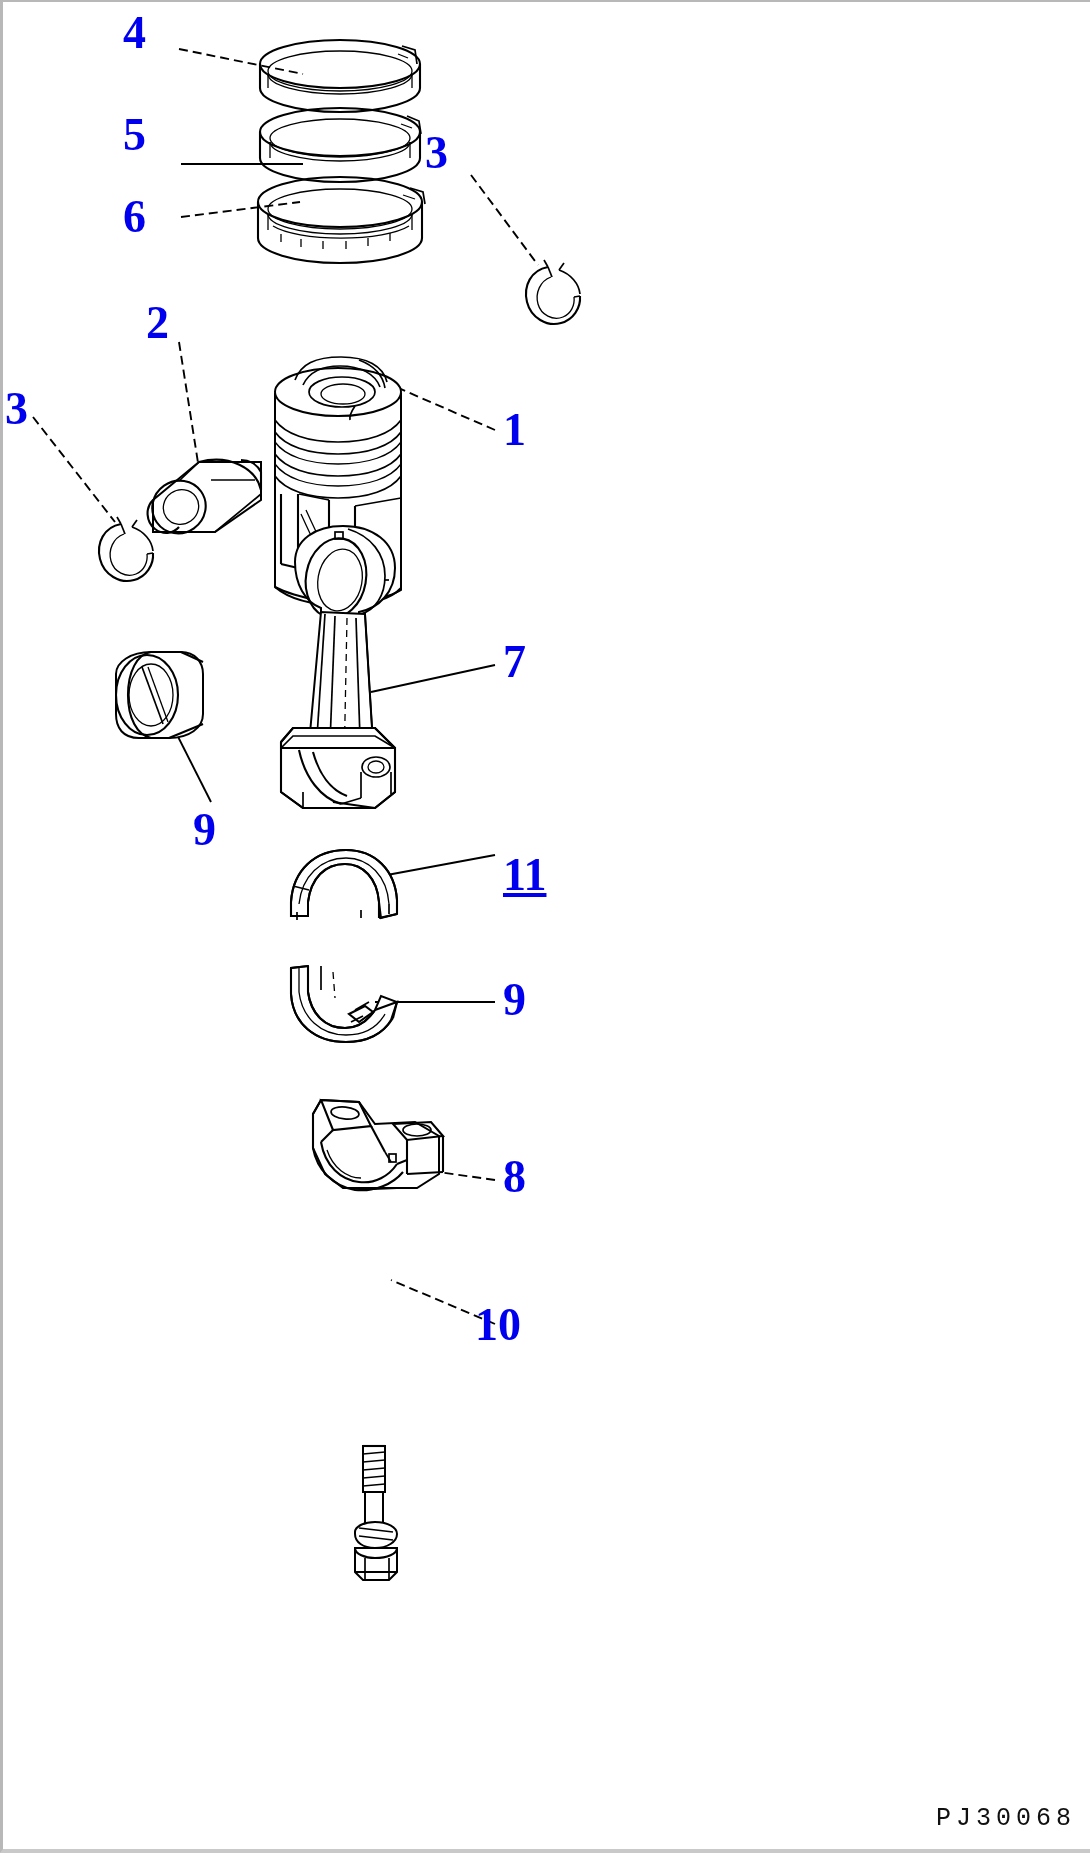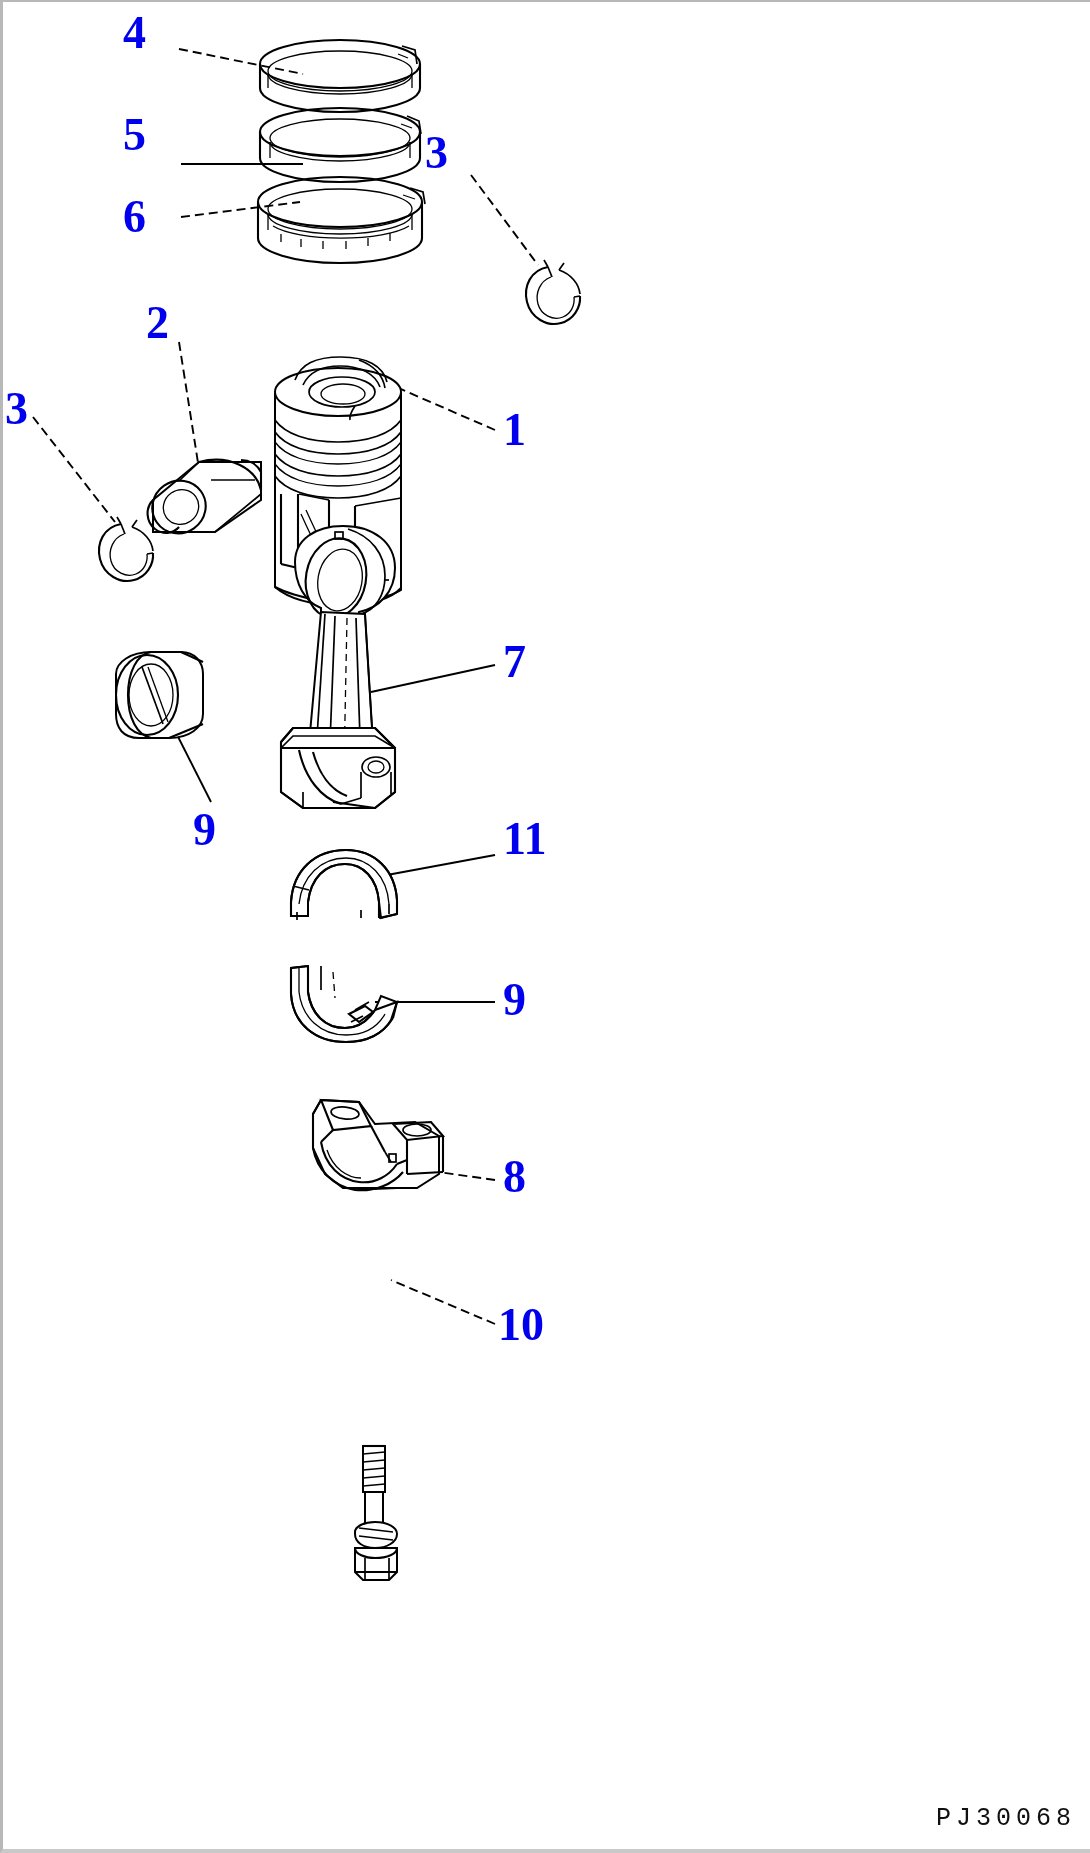--- a/index.html
+++ b/index.html
@@ -332,20 +332,20 @@
 
   <div class="callout" style="left:120px; top:8px;">4</div>
   <div class="callout" style="left:120px; top:110px;">5</div>
   <div class="callout" style="left:120px; top:192px;">6</div>
   <div class="callout" style="left:422px; top:128px;">3</div>
   <div class="callout" style="left:143px; top:298px;">2</div>
   <div class="callout" style="left:2px;   top:384px;">3</div>
   <div class="callout" style="left:500px; top:405px;">1</div>
   <div class="callout" style="left:500px; top:637px;">7</div>
   <div class="callout" style="left:190px; top:805px;">9</div>
-  <div class="callout" style="left:500px; top:814px;">11</div>
+  <div class="callout" style="left:500px; top:850px;text-decoration:underline;">11</div>
   <div class="callout" style="left:500px; top:975px;">9</div>
   <div class="callout" style="left:500px; top:1152px;">8</div>
-  <div class="callout" style="left:495px; top:1300px;">10</div>
+  <div class="callout" style="left:472px; top:1300px;">10</div>
 
   <div class="partcode">PJ30068</div>
 
 </div>
 
 </body></html>

